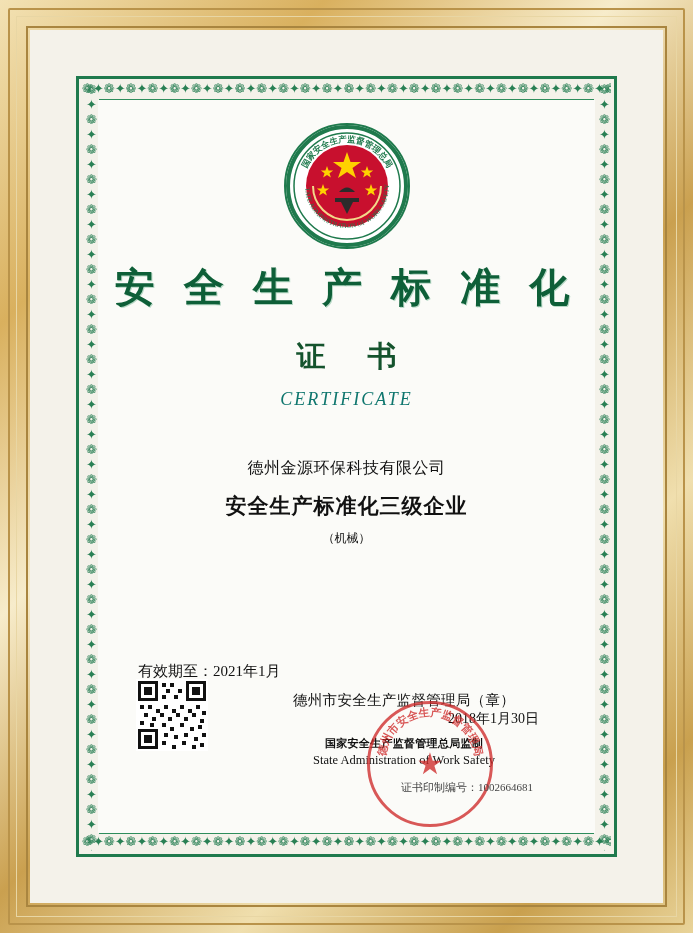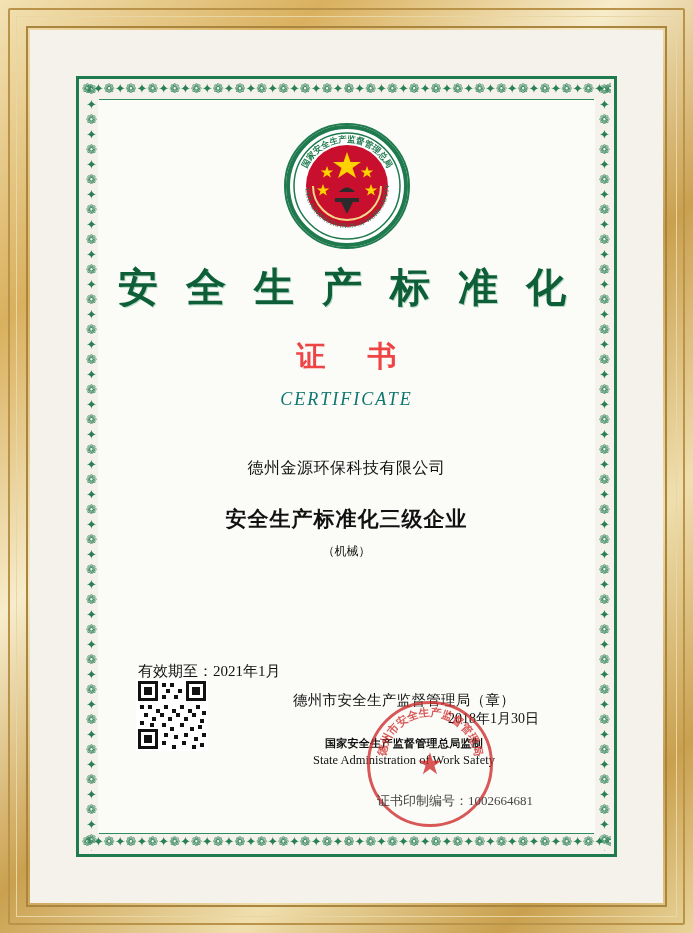--- a/index.html
+++ b/index.html
@@ -112,36 +112,36 @@
     position: relative;
   }
 
   
   .title-cn {
     margin-top: 10px;
     font-size: 40px;
     letter-spacing: 9px;
     color: #0e5f38;
     font-weight: bold;
-    font-family: Liberation Serif, serif;
+    font-family: Liberation Sans, sans-serif;
     text-shadow: 1px 1px 0 #b6d8c5;
   }
   .title-en {
     margin-top: 6px;
     font-size: 17px;
     color: #0e5f38;
     font-weight: bold;
     letter-spacing: 0.2px;
     font-family: "Liberation Serif", serif;
   }
   .cert-cn {
     margin-top: 22px;
     font-size: 29px;
     letter-spacing: 16px;
-    color: #ef4444;
+    color: #14532d;
     font-weight: bold;
     font-family: "DejaVu Serif", serif;
     text-indent: 16px;
   }
   .cert-en {
     margin-top: 12px;
     font-size: 18px;
     color: #0f766e;
     letter-spacing: 2px;
     font-family: "Liberation Serif", serif;
@@ -162,21 +162,21 @@
     letter-spacing: 0.5px;
   }
   .field-company {
     margin-top: 22px;
     font-size: 16px;
     color: #111;
     letter-spacing: 0.5px;
     font-family: Liberation Mono, monospace;
   }
   .field-level {
-    margin-top: 26px;
+    margin-top: 13px;
     font-size: 21px;
     font-weight: bold;
     color: #111;
     letter-spacing: 1px;
   }
   .field-category {
     margin-top: 10px;
     font-size: 12px;
     color: #111;
   }
@@ -259,22 +259,22 @@
   }
   .seal-text {
     position: absolute;
     left: 0; top: 0; right: 0; bottom: 0;
   }
 
   
   .print-no {
     position: absolute;
     right: 62px;
-    bottom: 23px;
-    font-size: 13px;
+    bottom: 38px;
+    font-size: 11px;
     color: #444;
   }
 </style>
 </head>
 <body>
 
 <div class="certificate">
   <div class="gold-bevel"></div>
   <div class="gold-bevel2"></div>
   <div class="gold-inner-line"></div>

